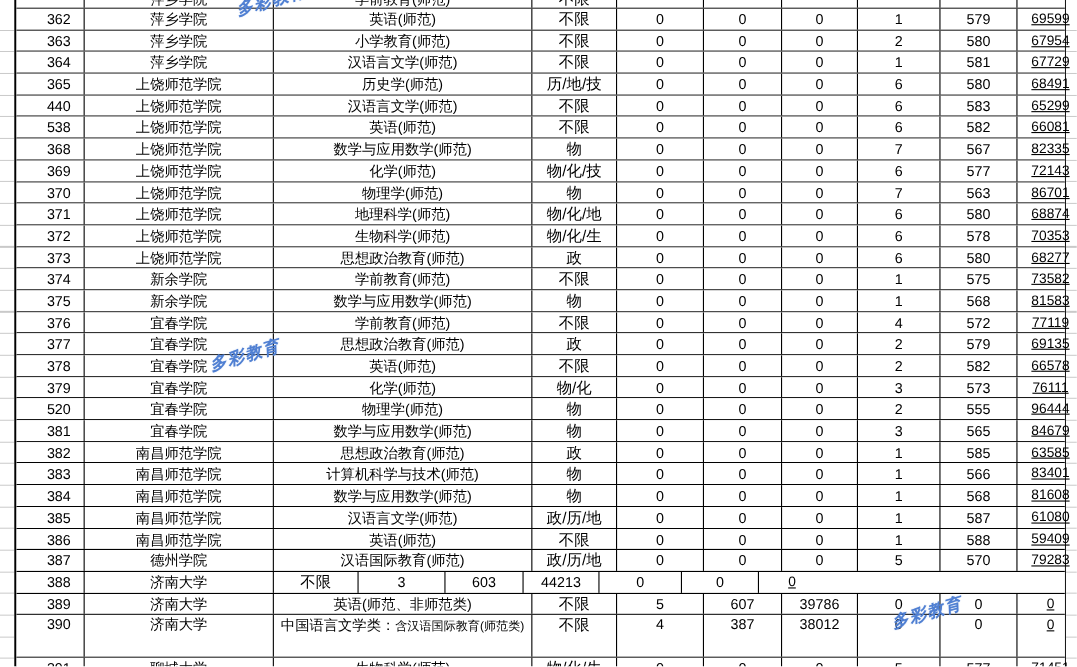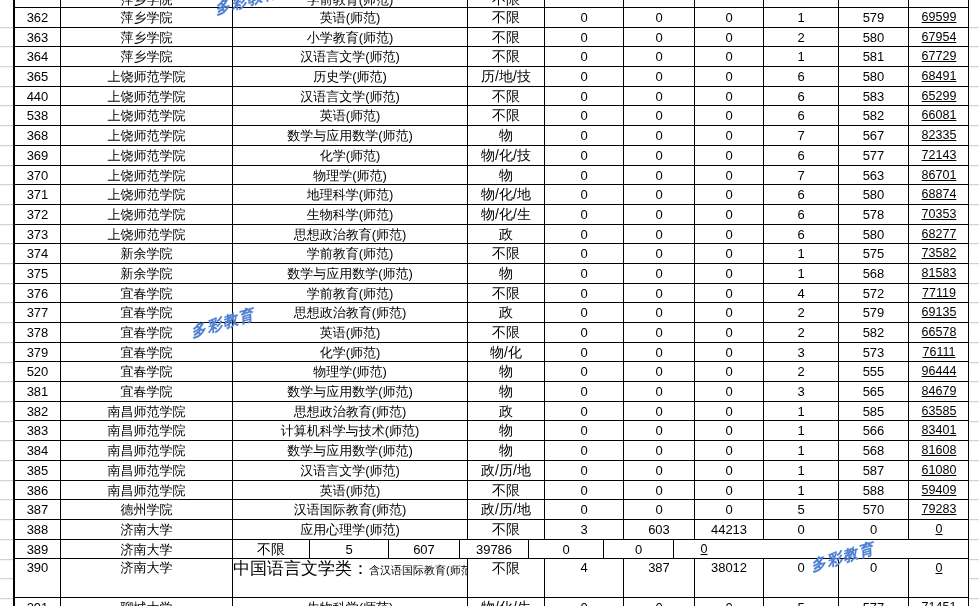--- a/index.html
+++ b/index.html
@@ -17,21 +17,21 @@
     background-position:0 8.2px;
   }
   .gutter.left  { left:0;   width:13px; }
   .gutter.right { left:967px; width:12px; }
 
   #sheet-table {
     position:absolute; left:13px; top:0; width:956px; z-index:1;
     border-left:2px solid #000; border-right:1.5px solid #000;
     background:#fff;
   }
-  .row { display:flex; border-bottom:1.3px solid #000; background:#fff; }
+  .row { display:flex; border-bottom:1.3px solid #000; background:#fff;padding-left:16px; }
   .row.normal { height:19.7px; }
   .row.tall   { height:38.3px; }
   .row.partial-top { height:8px; }
   .row.partial-bottom { height:9.3px; border-bottom:none; }
   .cell {
     position:relative; border-right:1.2px solid #000; overflow:hidden;
     text-align:center; font-size:13px; line-height:19.4px;
     white-space:nowrap; flex:0 0 auto;
   }
   .cell:last-child { border-right:none;text-decoration:underline; }
@@ -41,21 +41,21 @@
   .c-subj    { width:77px; font-size:14px; }
   .c-v1      { width:79px; }
   .c-v2      { width:71px; }
   .c-v3      { width:69px; }
   .c-v4      { width:75px; }
   .c-score   { width:70px; }
   .c-rank    { width:60px; font-size:12.5px; }
   .tall .cell { line-height:18.6px; }
   .major-rich { display:block; padding-top:1px; }
   .major-rich .ln { display:block; line-height:18px; }
-  .txt-normal { font-size:17px; }
+  .txt-normal { font-size:13px; }
   .txt-small  { font-size:11px; }
   
   .partial-top .cell span,
   .partial-bottom .cell span {
     position:absolute; left:0; right:0; display:block; line-height:13px;
   }
   .partial-top .cell span    { top:-7px; }
   .partial-bottom .cell span { top:3px;  }
   
   .watermark {
@@ -416,32 +416,32 @@
         <div class="cell c-v1">0</div>
         <div class="cell c-v2">0</div>
         <div class="cell c-v3">0</div>
         <div class="cell c-v4">5</div>
         <div class="cell c-score">570</div>
         <div class="cell c-rank">79283</div>
       </div>
       <div class="row normal">
         <div class="cell c-no">388</div>
         <div class="cell c-college">济南大学</div>
-        <div class="cell c-major">应用心理学(师范)</div>
         <div class="cell c-subj">不限</div>
         <div class="cell c-v1">3</div>
         <div class="cell c-v2">603</div>
         <div class="cell c-v3">44213</div>
         <div class="cell c-v4">0</div>
         <div class="cell c-score">0</div>
         <div class="cell c-rank">0</div>
       </div>
       <div class="row normal">
         <div class="cell c-no">389</div>
         <div class="cell c-college">济南大学</div>
+        <div class="cell c-major">英语(师范、非师范类)</div>
         <div class="cell c-subj">不限</div>
         <div class="cell c-v1">5</div>
         <div class="cell c-v2">607</div>
         <div class="cell c-v3">39786</div>
         <div class="cell c-v4">0</div>
         <div class="cell c-score">0</div>
         <div class="cell c-rank">0</div>
       </div>
       <div class="row tall">
         <div class="cell c-no">390</div>

